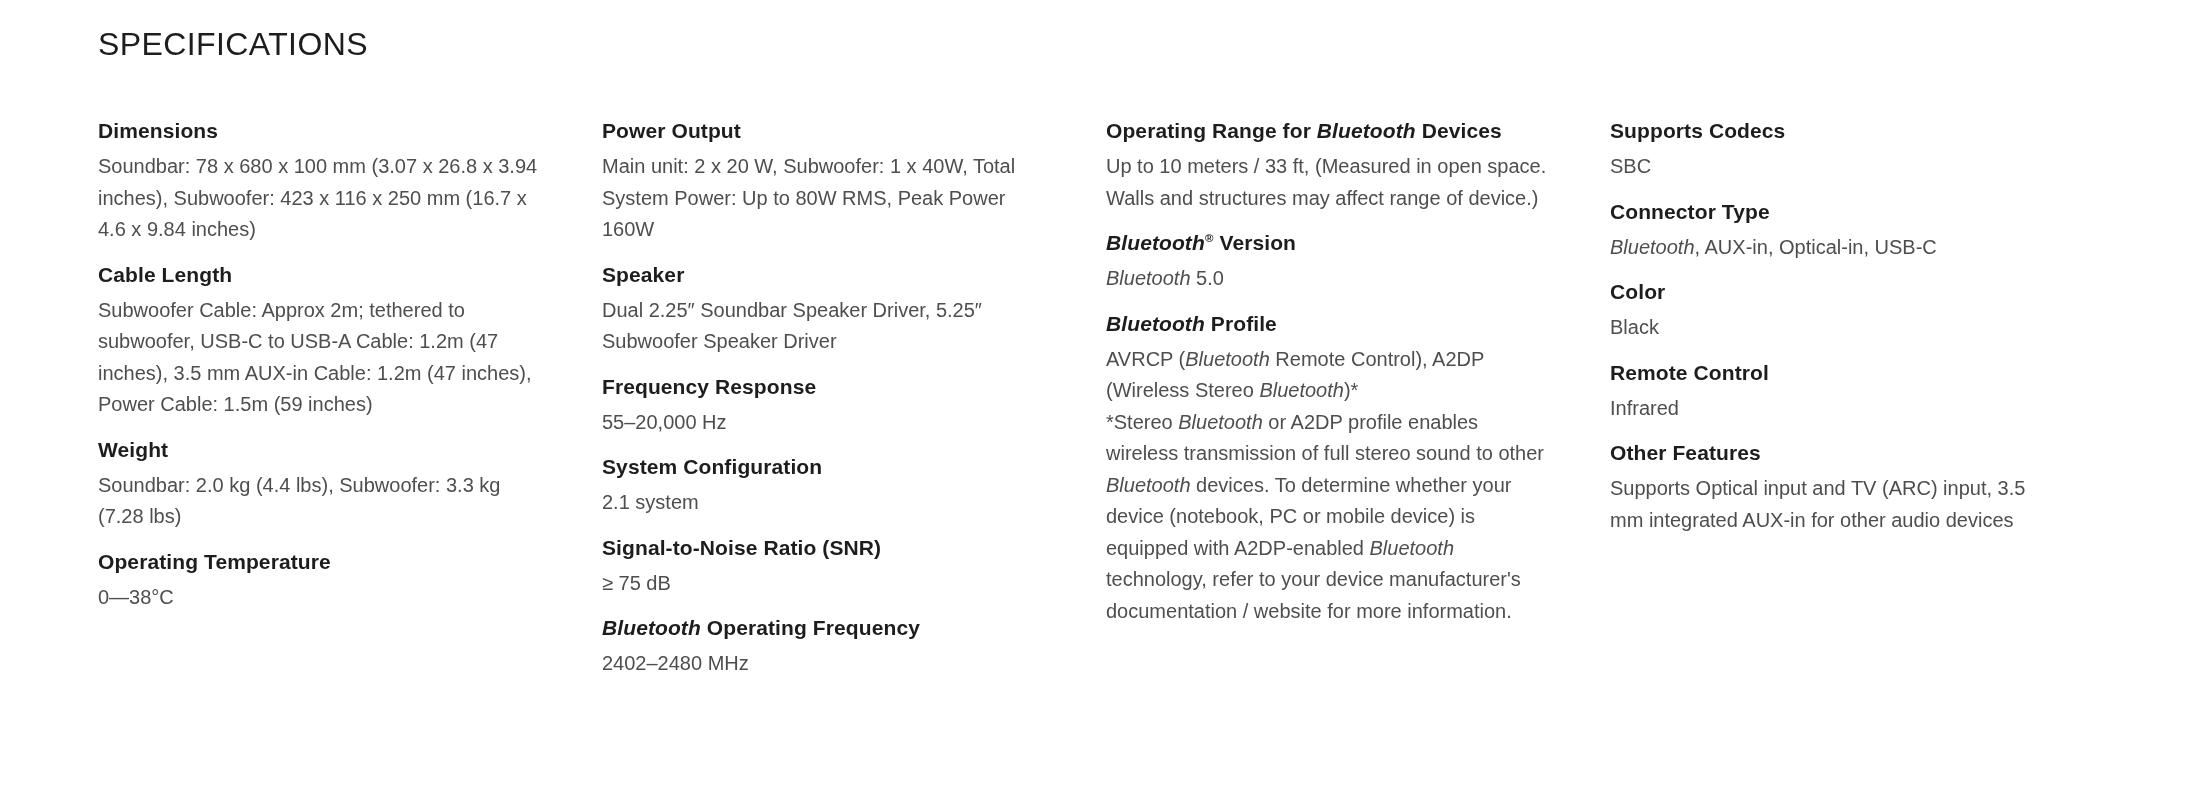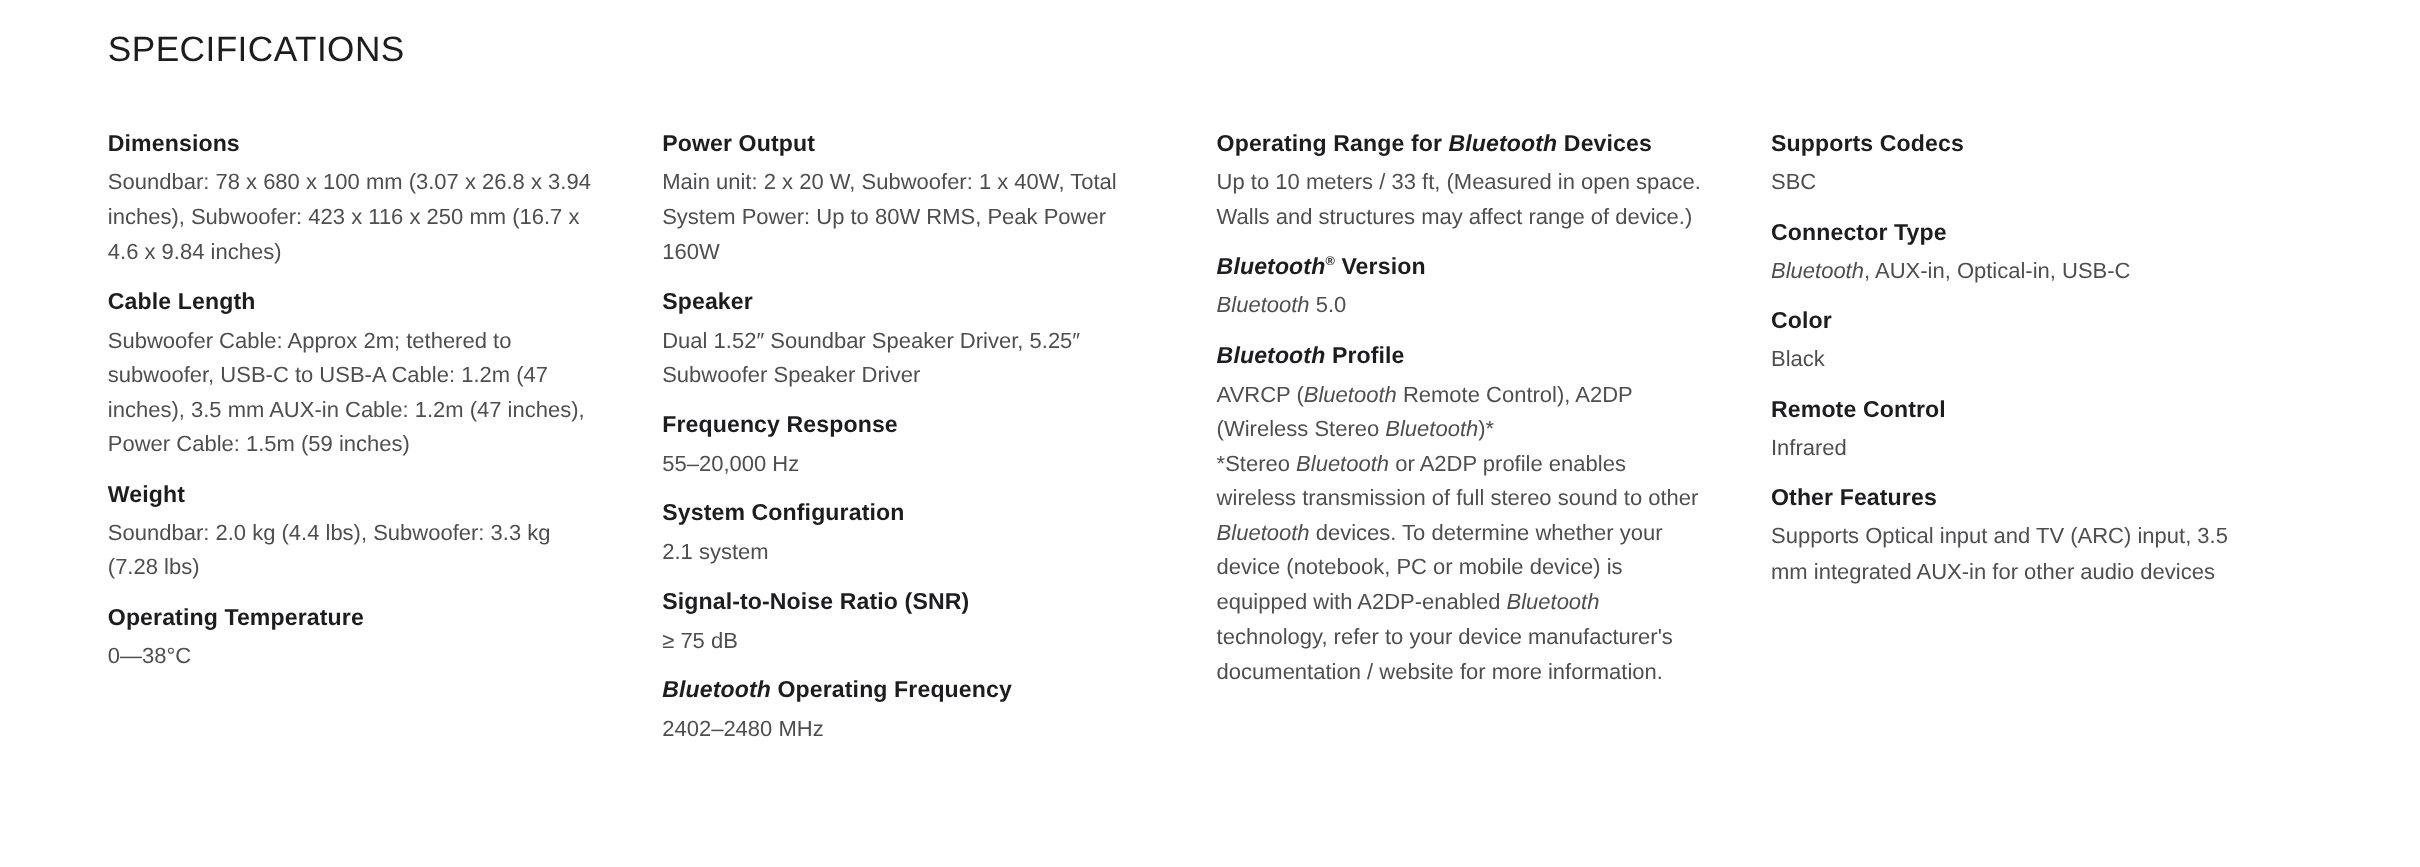--- a/index.html
+++ b/index.html
@@ -78,21 +78,21 @@
       </section>
     </div>
 
     <div class="col">
       <section class="item">
         <h3 class="label">Power Output</h3>
         <p class="value">Main unit: 2 x 20 W, Subwoofer: 1 x 40W, Total System Power: Up to 80W RMS, Peak Power 160W</p>
       </section>
       <section class="item">
         <h3 class="label">Speaker</h3>
-        <p class="value">Dual 1.52″ Soundbar Speaker Driver, 5.25″ Subwoofer Speaker Driver</p>
+        <p class="value">Dual 2.25″ Soundbar Speaker Driver, 5.25″ Subwoofer Speaker Driver</p>
       </section>
       <section class="item">
         <h3 class="label">Frequency Response</h3>
         <p class="value">55–20,000 Hz</p>
       </section>
       <section class="item">
         <h3 class="label">System Configuration</h3>
         <p class="value">2.1 system</p>
       </section>
       <section class="item">

